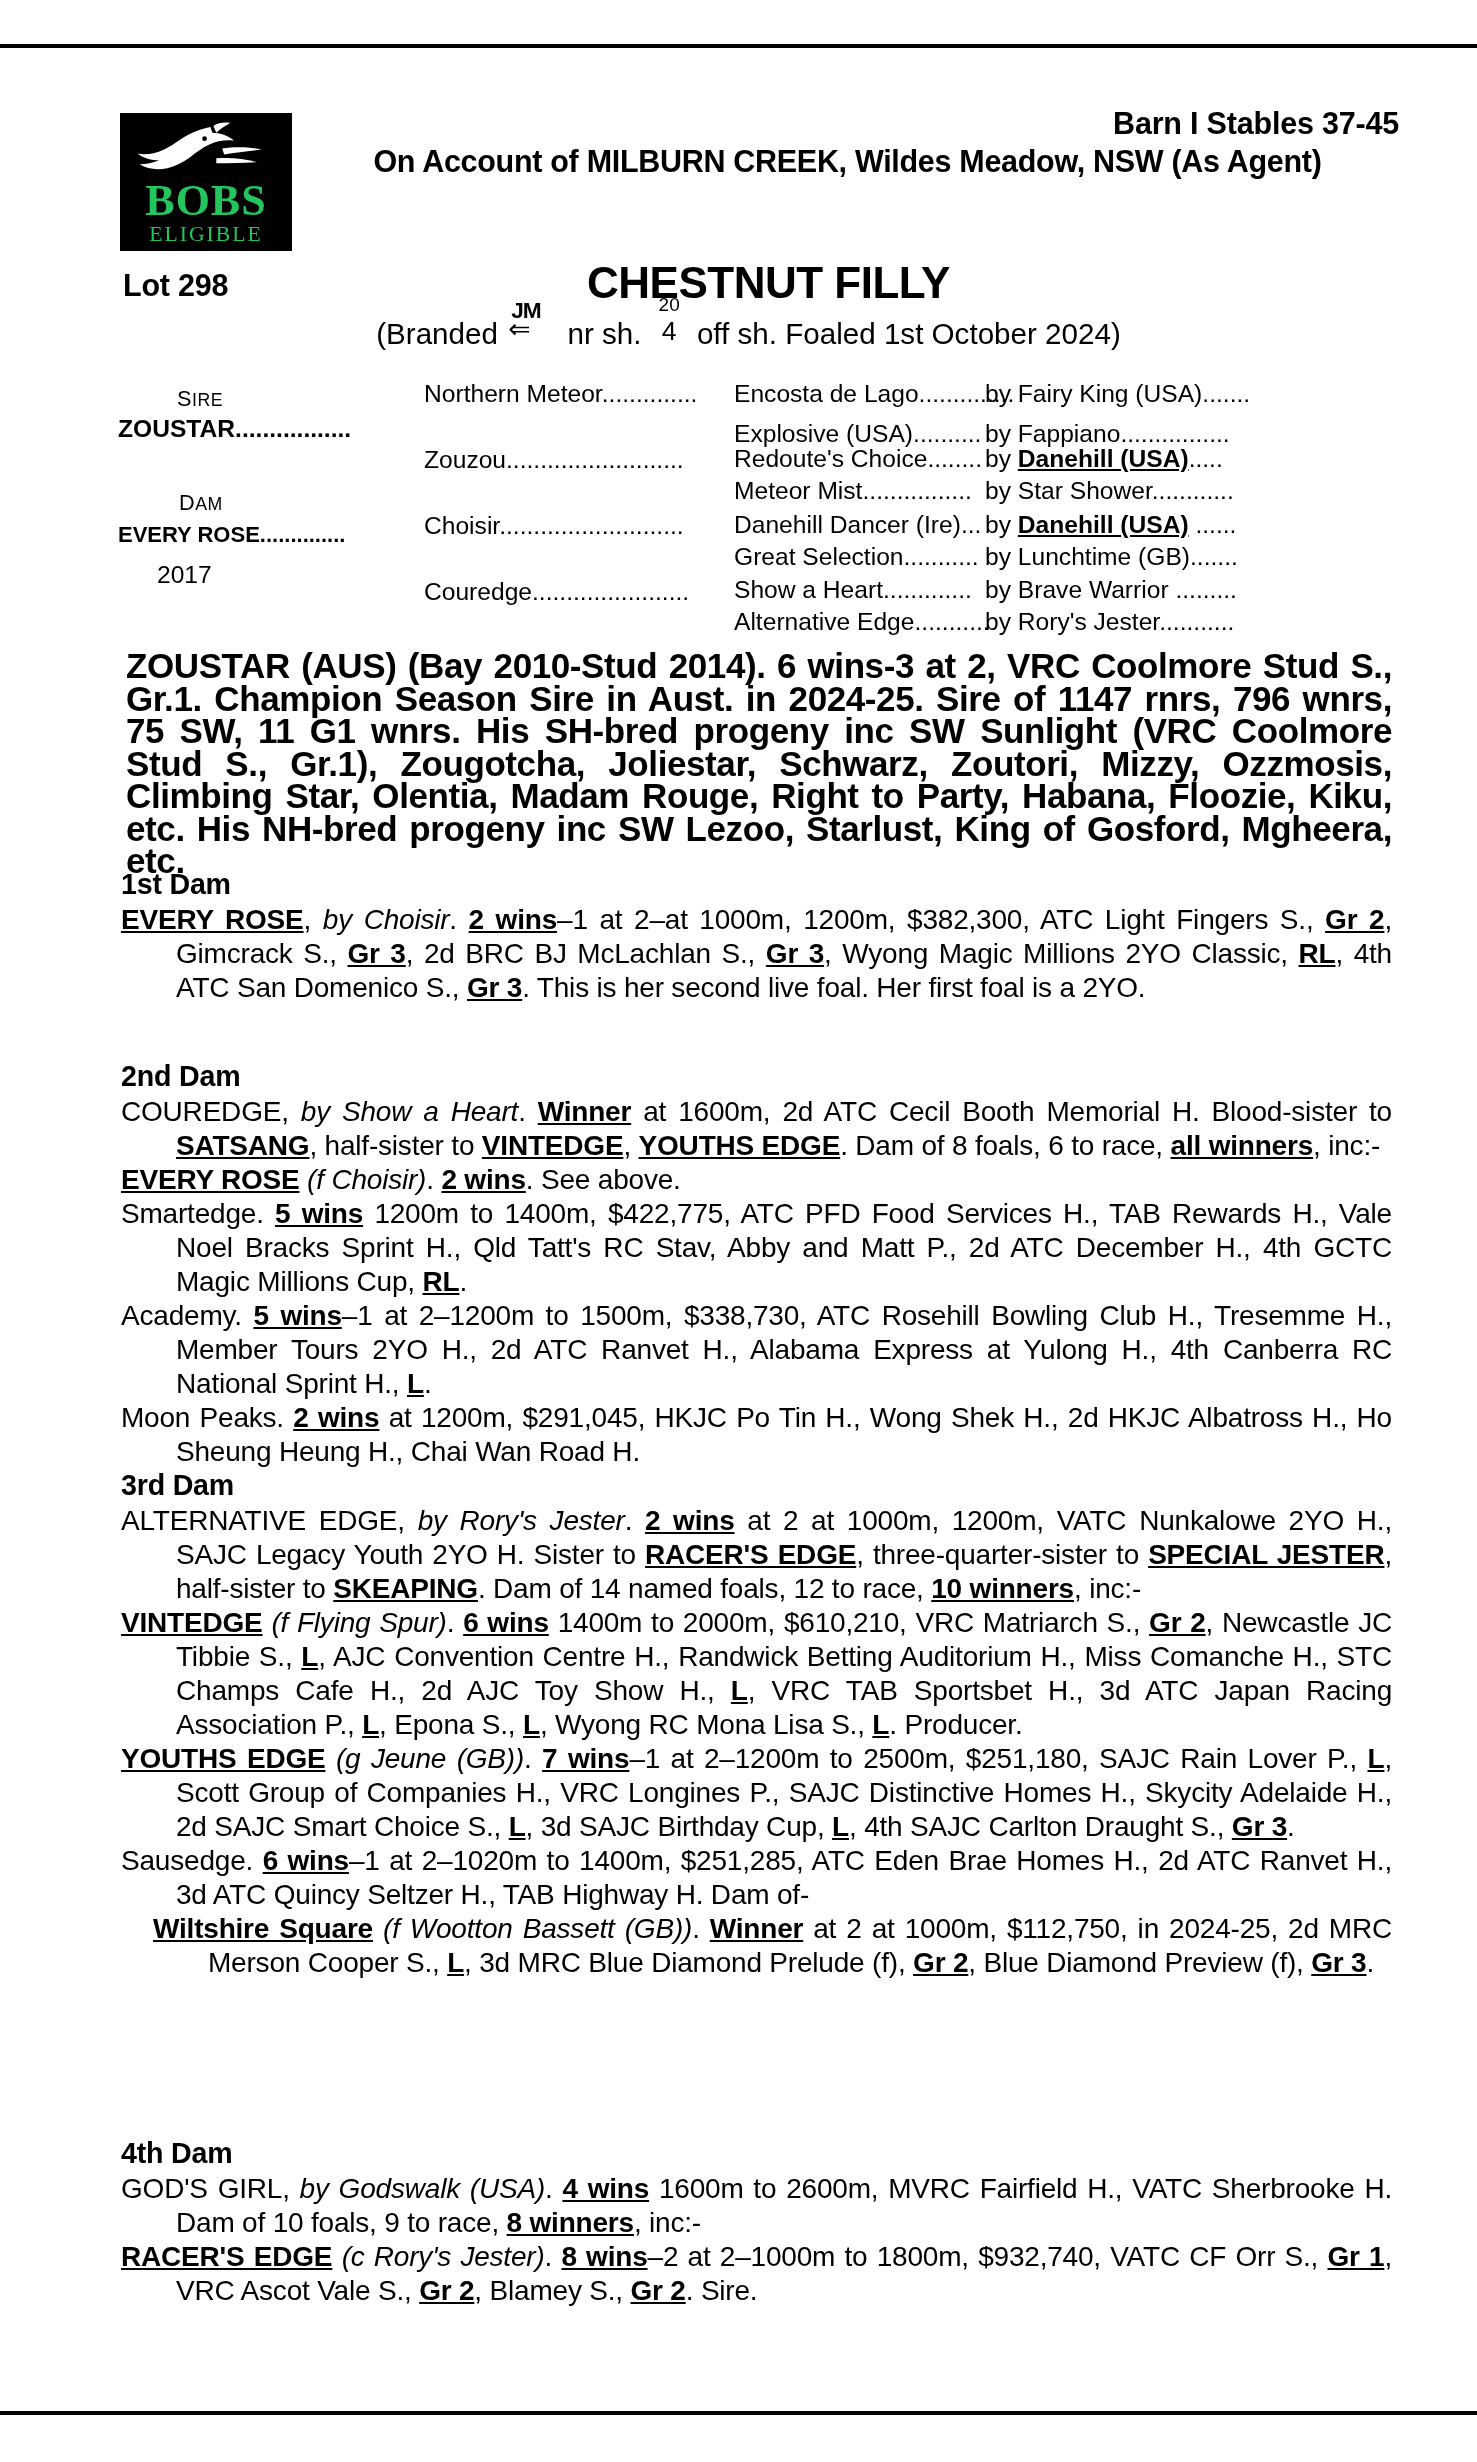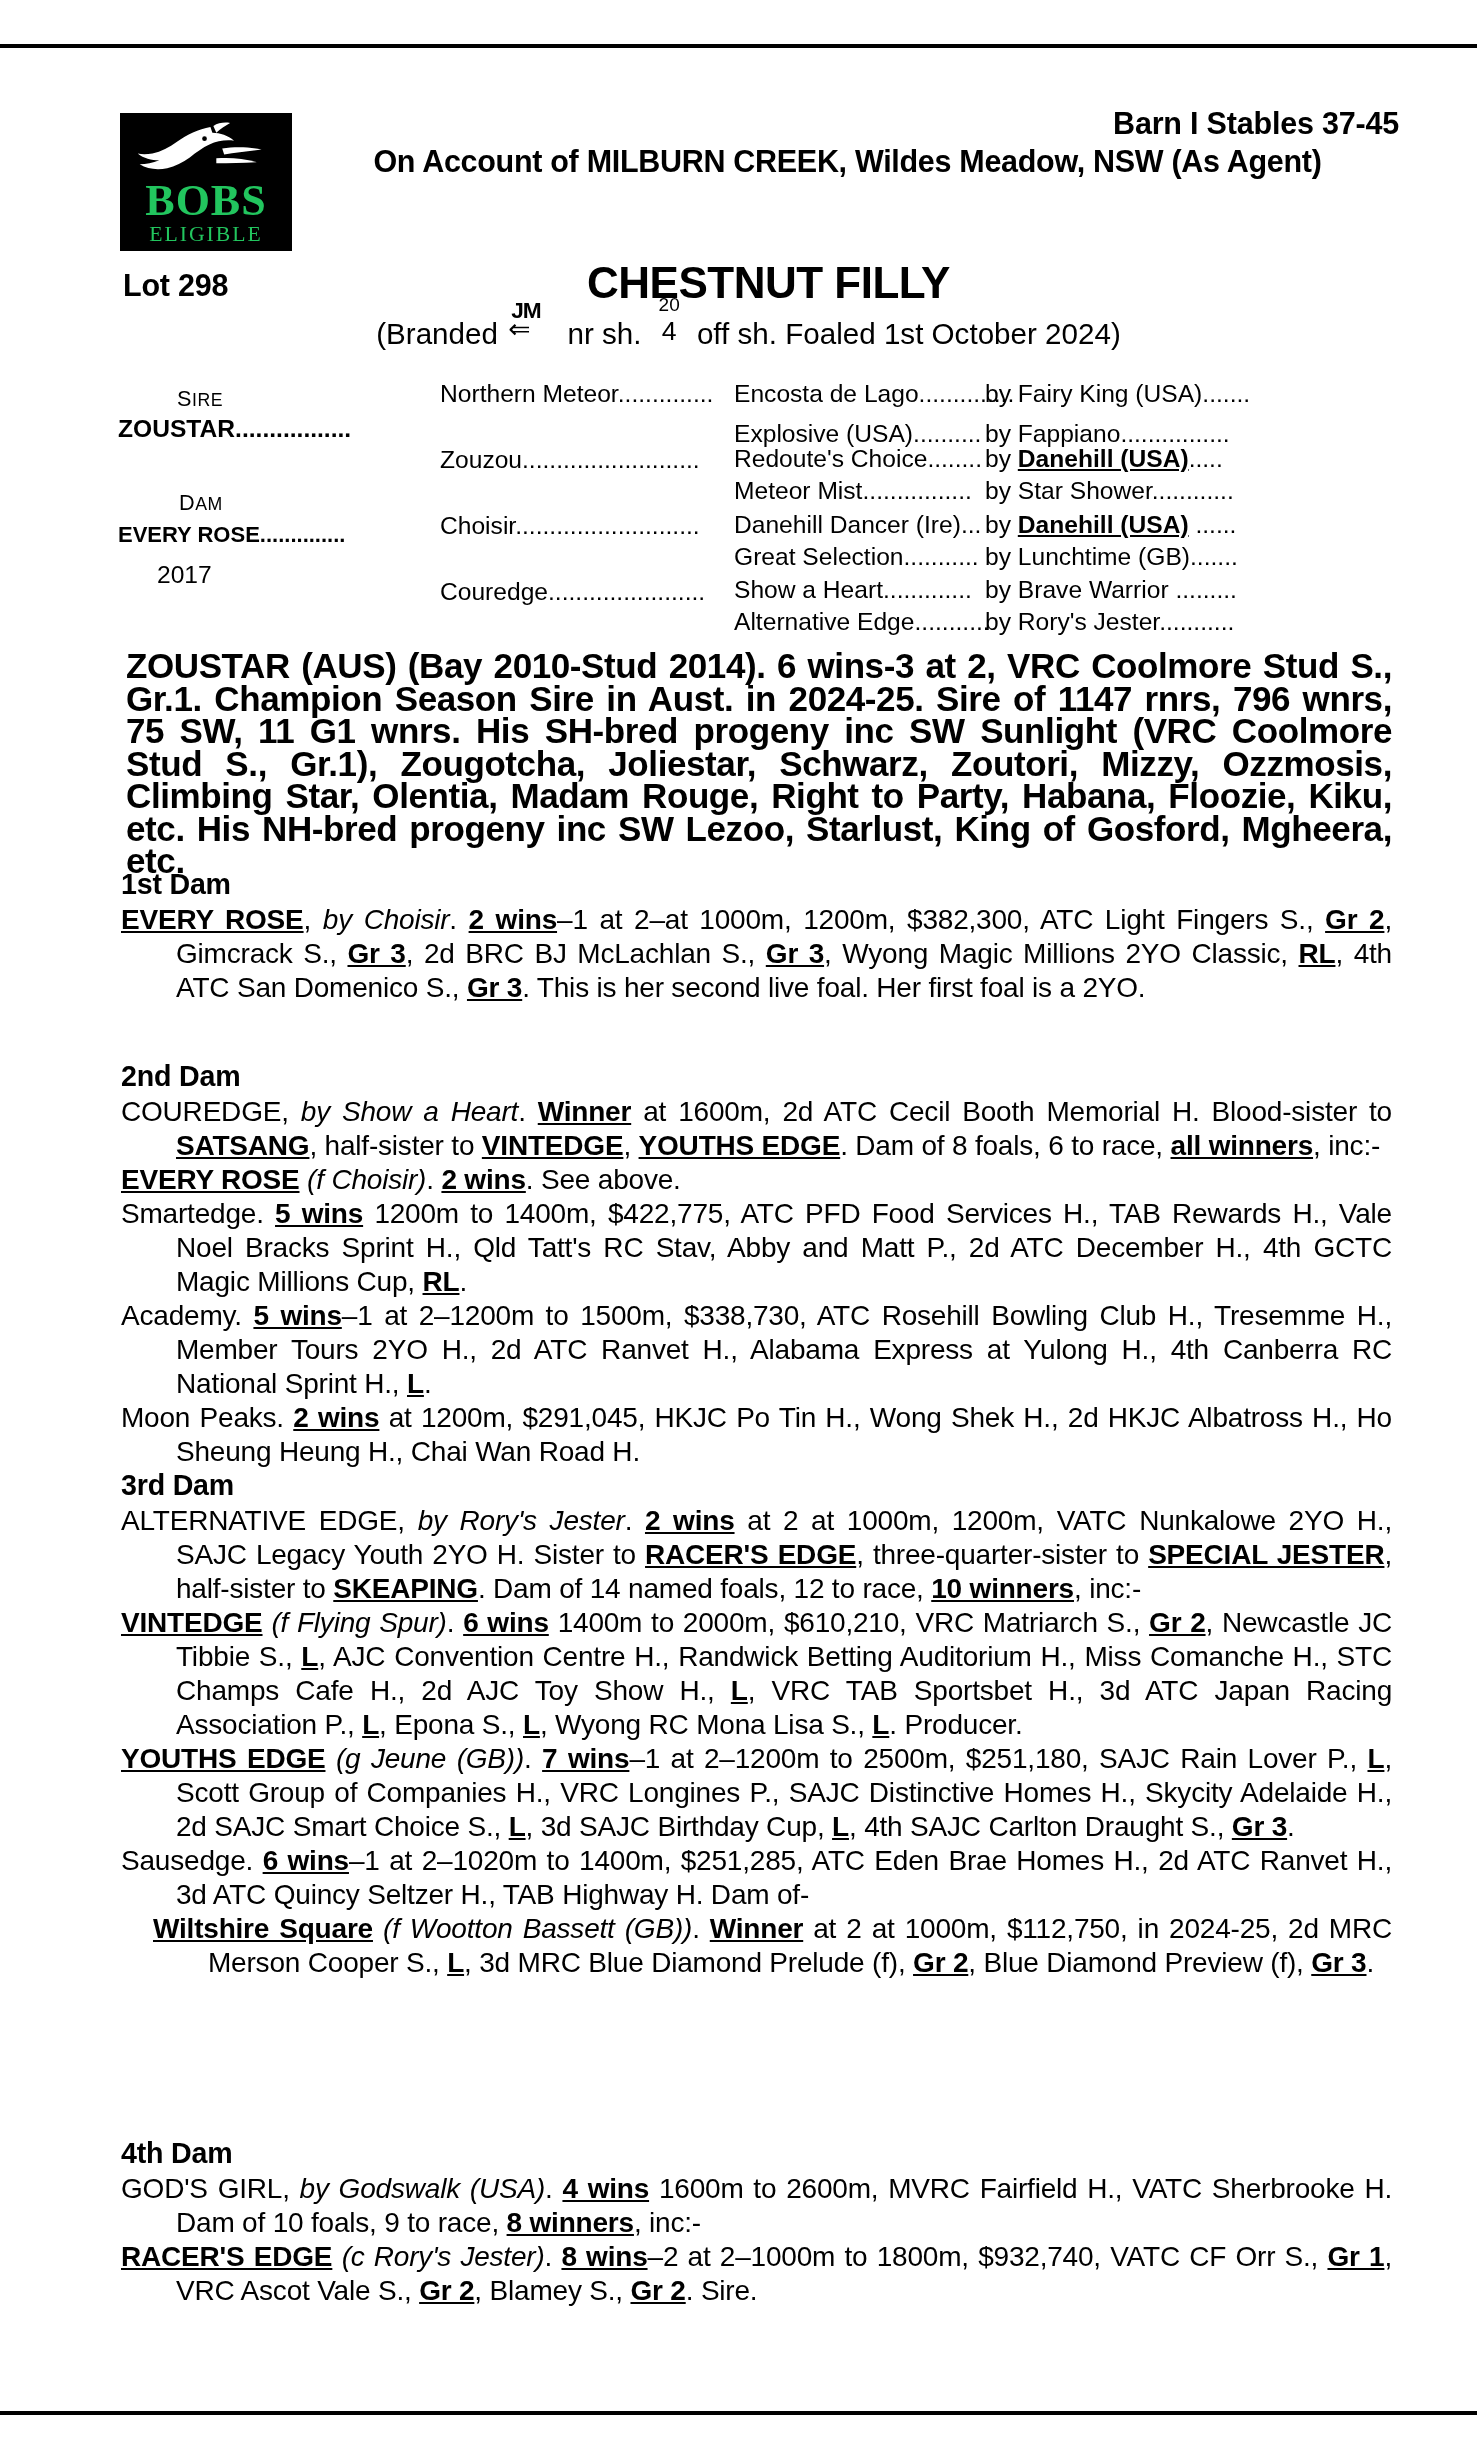--- a/index.html
+++ b/index.html
@@ -203,21 +203,21 @@
   .ped-col1 .dam-year {
     position: absolute; left: 39px; top: 187px;
     font-size: 24.6px;
   }
 
   .ped-col2 {
     position: absolute;
     left: 424px; top: 0;
     width: 305px;
   }
-  .ped-col2 .g { position: absolute; width: 305px; white-space: nowrap; font-size: 24.6px; margin-left: 16px; }
+  .ped-col2 .g { position: absolute; width: 305px; white-space: nowrap; font-size: 24.6px; }
   .ped-col2 .g0 { top: 5.9px; }
   .ped-col2 .g1 { top: 72px; }
   .ped-col2 .g2 { top: 138px; }
   .ped-col2 .g3 { top: 204px; }
 
   .ped-col3 {
     position: absolute;
     left: 734px; top: 0;
     width: 251px;
   }

